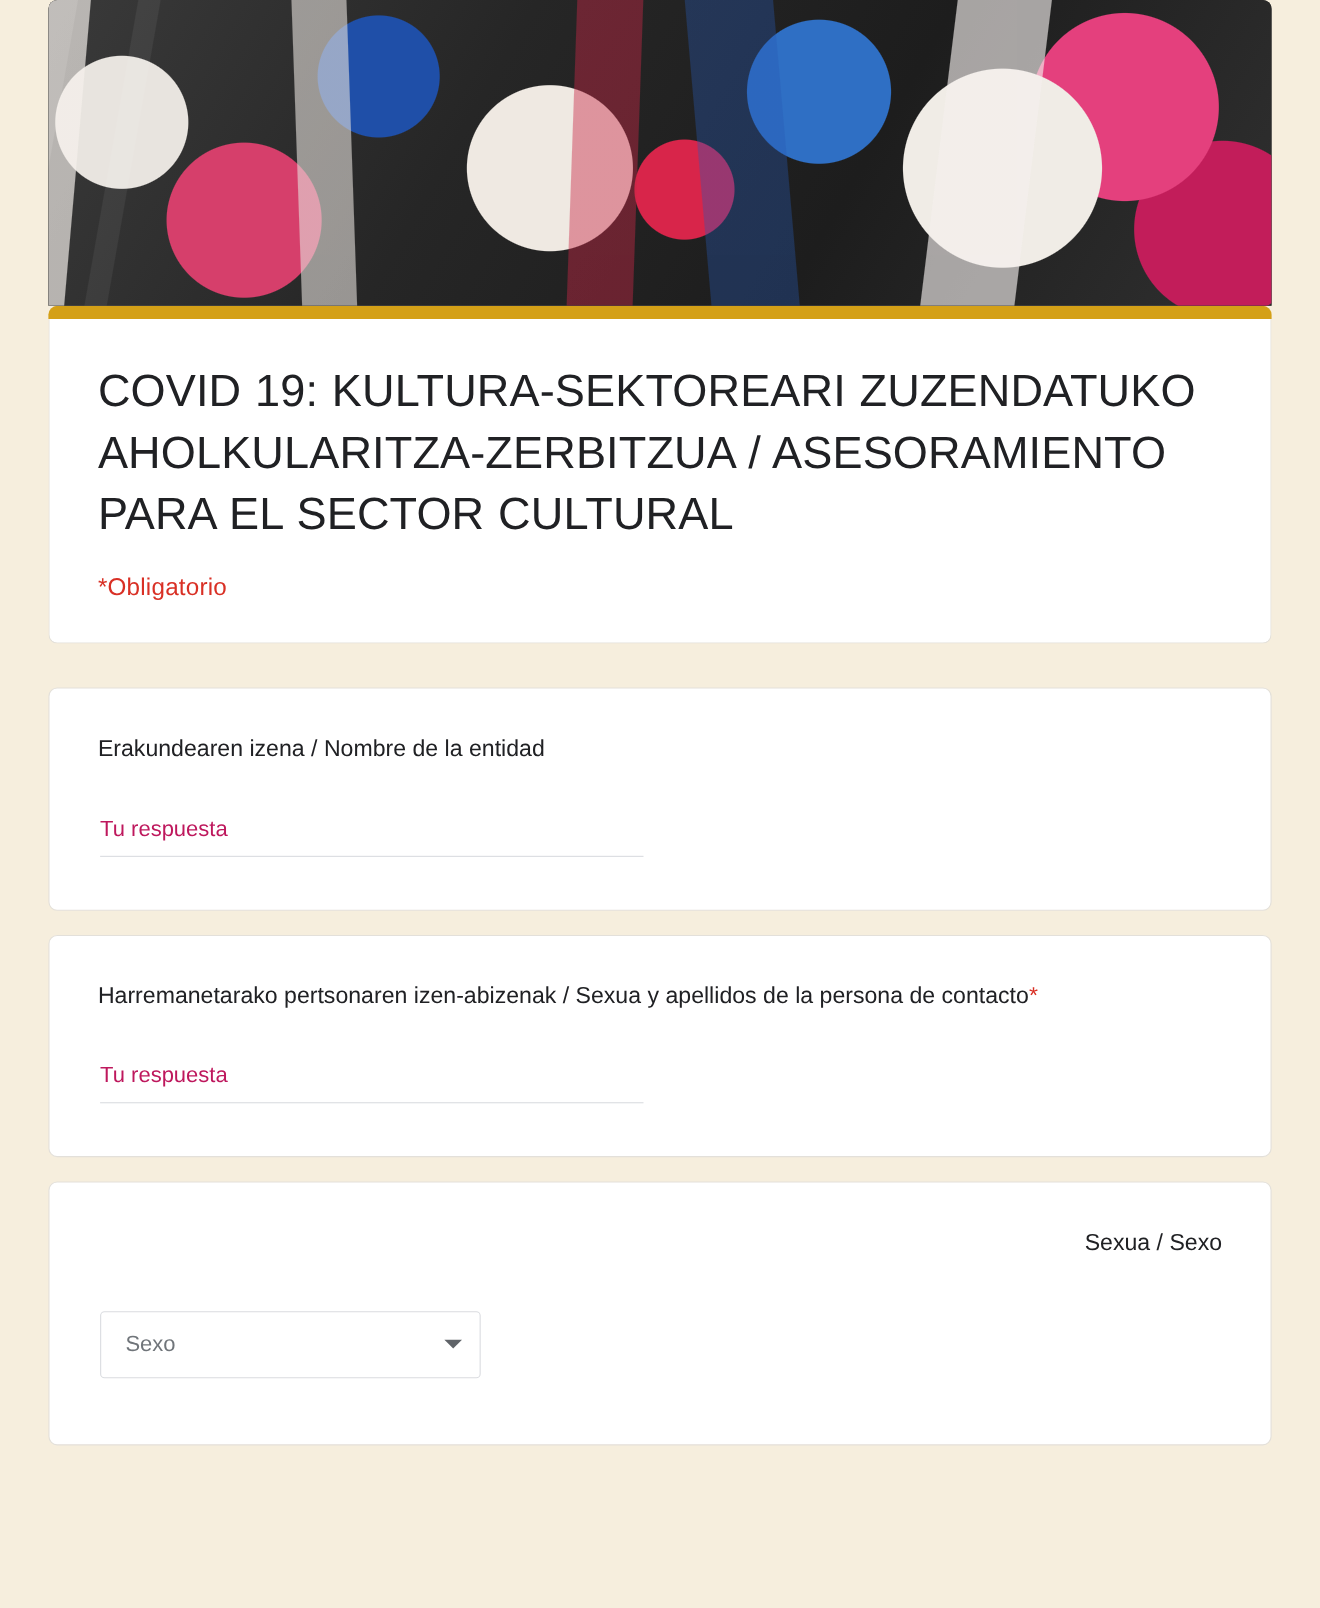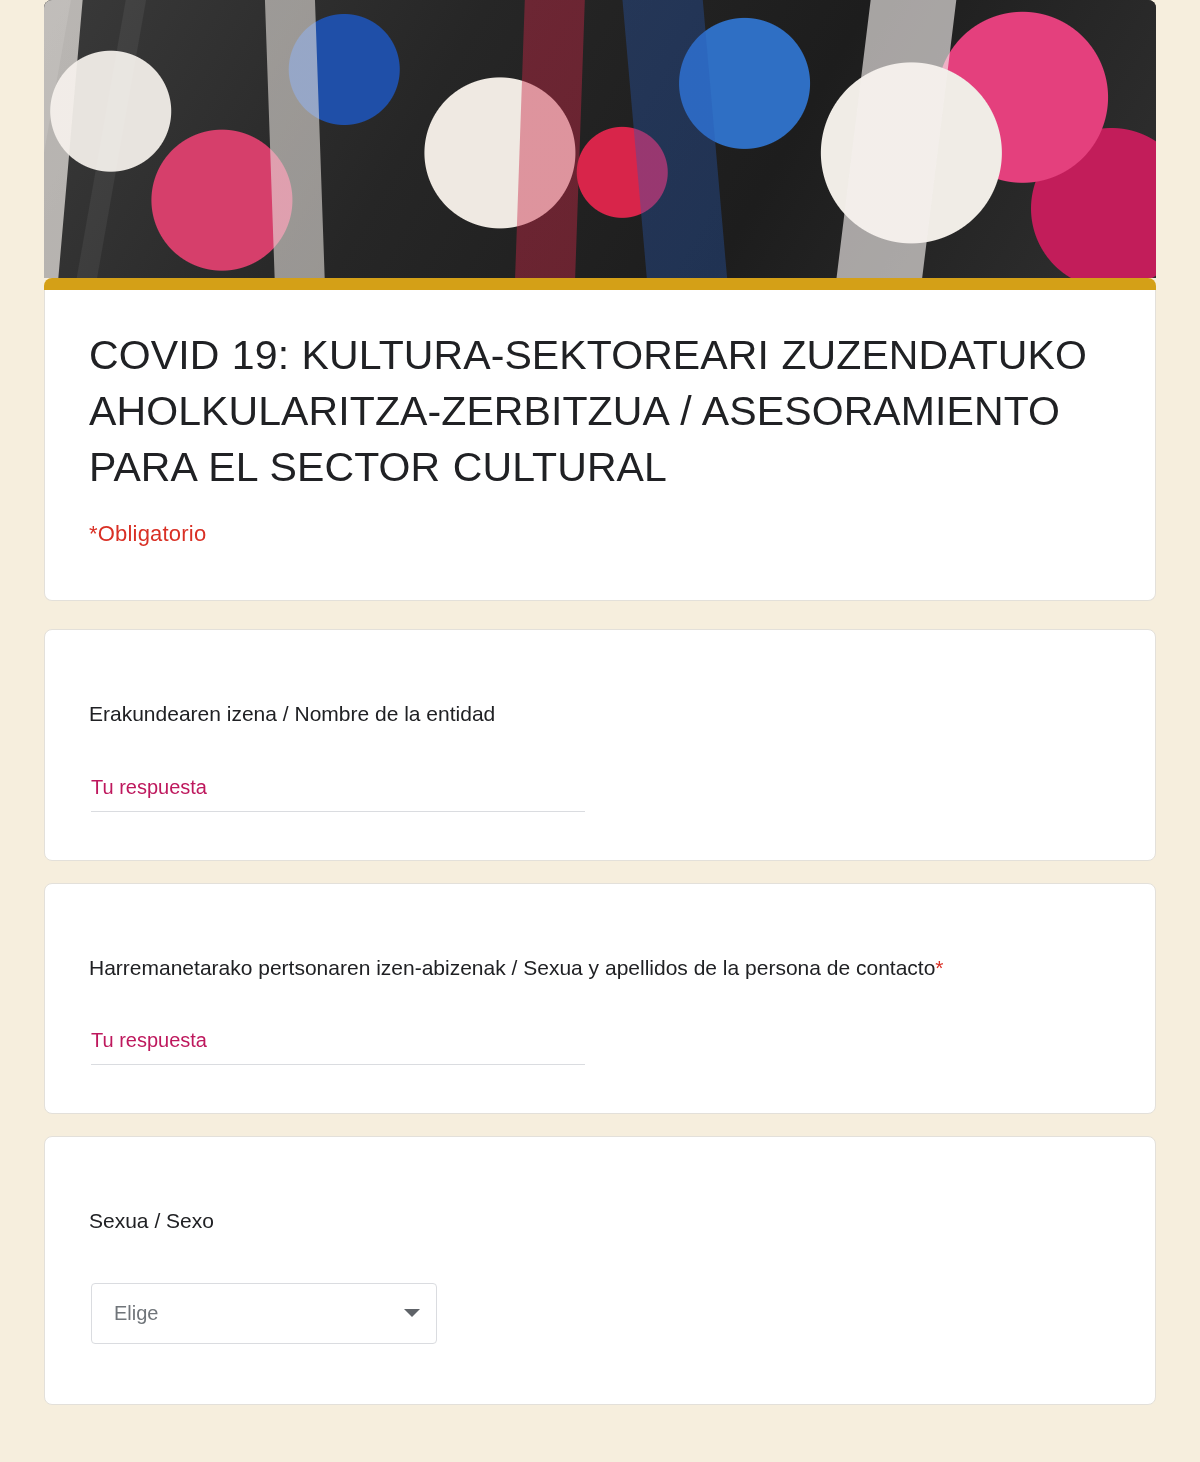--- a/index.html
+++ b/index.html
@@ -73,39 +73,39 @@
   }
   .card {
     background: #ffffff;
     border: 1px solid #e3e0da;
     border-radius: 8px;
     box-sizing: border-box;
   }
   .title-card {
     border-radius: 0 0 8px 8px;
     border-top: none;
-    padding: 38px 44px 53px 44px;
-    margin-bottom: 28px;
+    padding: 38px 44px 37px 44px;
+    margin-bottom: 40px;
   }
   .form-title {
     font-size: 41px;
     line-height: 1.36;
     color: #202124;
     font-weight: 400;
     letter-spacing: 0.1px;
     margin: 0 0 26px 0;
     word-spacing: 1px;
   }
   .required-note {
     color: #d93025;
     font-size: 22px;
     letter-spacing: 0.2px;
   }
   .q-card {
-    padding: 68px 44px 48px 44px;
+    padding: 39px 44px 48px 44px;
     margin-bottom: 22px;
   }
   .q-label {
     font-size: 21px;
     color: #202124;
     line-height: 1.5;
     margin-bottom: 46px;
     font-weight: 400;
   }
   .q-label .star {
@@ -136,20 +136,21 @@
     width: 0;
     height: 0;
     border-left: 8px solid transparent;
     border-right: 8px solid transparent;
     border-top: 8px solid #5f6368;
     margin-left: 14px;
   }
   .q-card-last {
     padding-bottom: 60px;
     margin-bottom: 0;
+    text-align: right;
   }
 </style>
 </head>
 <body>
 
 <div class="page">
 
   <div class="banner">
     <div class="banner-art"></div>
     <div class="banner-streaks"></div>
@@ -169,18 +170,18 @@
   </div>
 
   <div class="card q-card">
     <div class="q-label"><span>Harremanetarako pertsonaren izen-abizenak / Sexua y apellidos de la persona de contacto</span><span class="star">*</span></div>
     <div class="answer-line">Tu respuesta</div>
   </div>
 
   <div class="card q-card q-card-last">
     <div class="q-label">Sexua / Sexo</div>
     <div class="select-box">
-      <span>Elige</span>
+      <span>Sexo</span>
       <span class="caret"></span>
     </div>
   </div>
 
 </div>
 
 </body></html>

